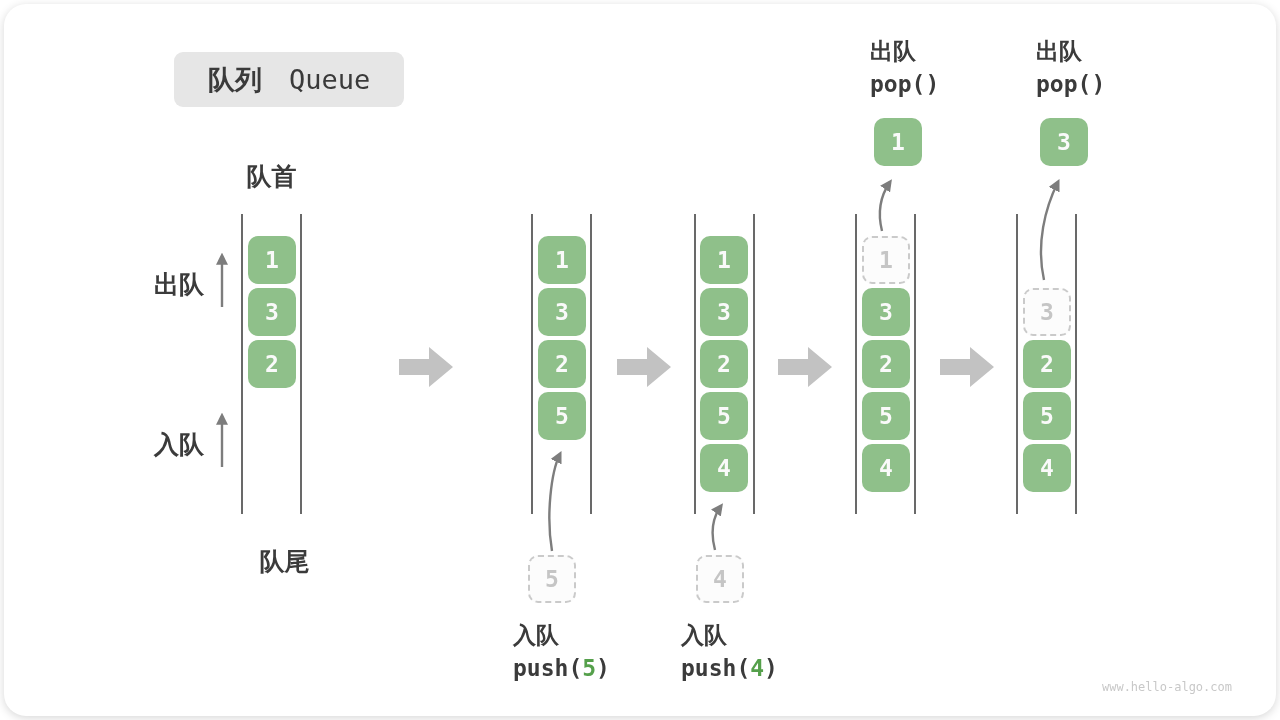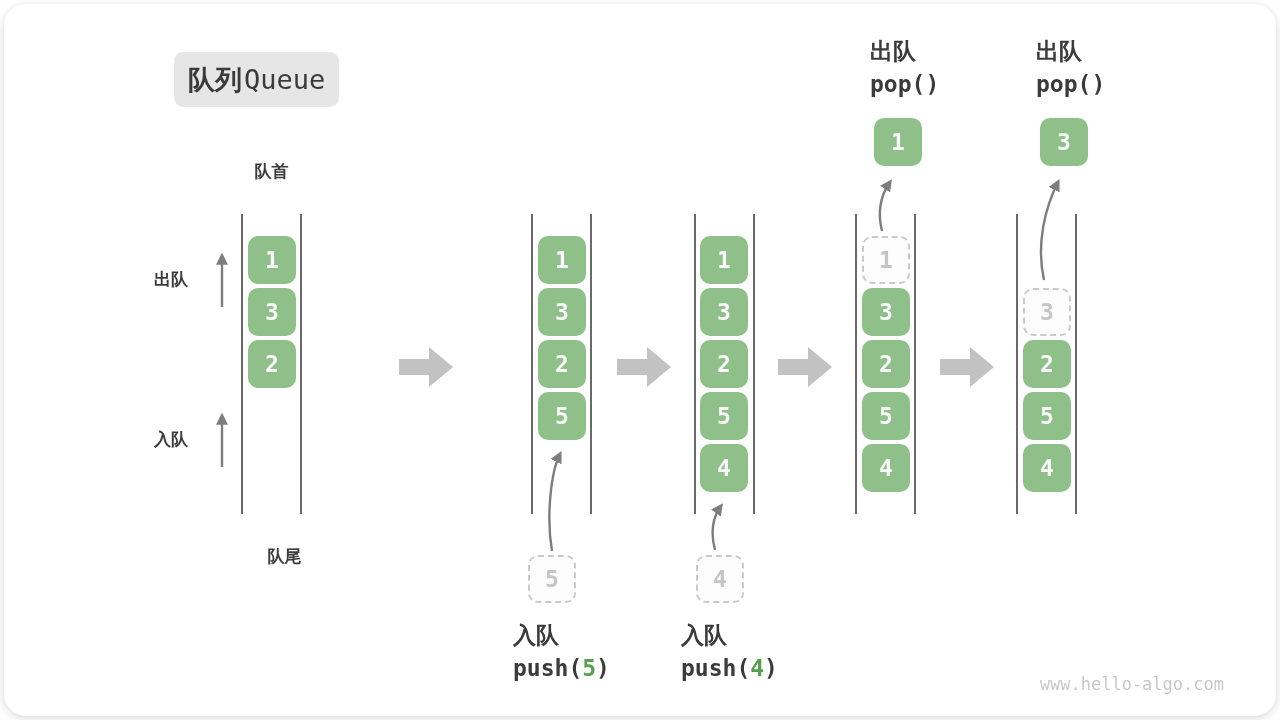--- a/index.html
+++ b/index.html
@@ -3,47 +3,47 @@
 <meta charset="utf-8">
 <style>
   html,body{margin:0;padding:0;background:#ffffff;}
   .stage{position:relative;width:1280px;height:720px;overflow:hidden;
          font-family:"Liberation Sans",sans-serif;}
   .card{position:absolute;inset:4px;background:#ffffff;border-radius:22px;
         box-shadow:0 2px 10px rgba(0,0,0,.16);}
 
   
   .badge{position:absolute;left:170px;top:48px;height:55px;background:#e6e6e6;
-         border-radius:9px;display:flex;align-items:center;padding:0 14px;
+         border-radius:9px;display:flex;align-items:center;padding:0 34px;
          color:#3a3a3a;font-size:27px;}
   .badge .zh{font-weight:bold;}
-  .badge .en{font-family:"DejaVu Sans Mono",monospace;margin-left:2px;font-weight:500;}
+  .badge .en{font-family:"DejaVu Sans Mono",monospace;margin-left:27px;font-weight:500;}
 
   
   .qcol{position:absolute;top:210px;height:300px;width:57px;
         border-left:2px solid #696969;border-right:2px solid #696969;}
 
   
   .cell{position:absolute;width:48px;height:48px;box-sizing:border-box;
         background:#8FC08A;border-radius:10px;display:flex;align-items:center;
         justify-content:center;color:#fafafa;
         font-family:"DejaVu Sans Mono",monospace;font-size:23px;font-weight:bold;}
   .ghost{background:#fcfcfc;border:2px dashed #cacaca;color:#c5c5c5;}
 
   
-  .zh-label{position:absolute;color:#3b3b3b;font-size:17px;font-weight:bold;}
+  .zh-label{position:absolute;color:#3b3b3b;font-size:25px;font-weight:bold;}
   .center61{width:61px;text-align:center;}
   .op{position:absolute;color:#3b3b3b;}
   .op .l1{font-size:23px;font-weight:bold;line-height:30px;}
   .op .l2{font-family:"DejaVu Sans Mono",monospace;font-size:23px;font-weight:600;
           line-height:36px;white-space:nowrap;}
   .green{color:#55a04b;font-weight:bold;}
 
-  .watermark{position:absolute;right:52px;bottom:22px;color:#c8c8c8;
-             font-family:"DejaVu Sans Mono",monospace;font-size:17px;}
+  .watermark{position:absolute;right:44px;bottom:22px;color:#c8c8c8;
+             font-family:"DejaVu Sans Mono",monospace;font-size:12px;}
 
   svg.overlay{position:absolute;inset:0;pointer-events:none;}
   .thin{stroke:#7d7d7d;stroke-width:2.4;fill:none;}
   .block{fill:#c2c2c2;}
 </style>
 </head>
 <body>
 
 <div class="stage">
   <div class="card">

